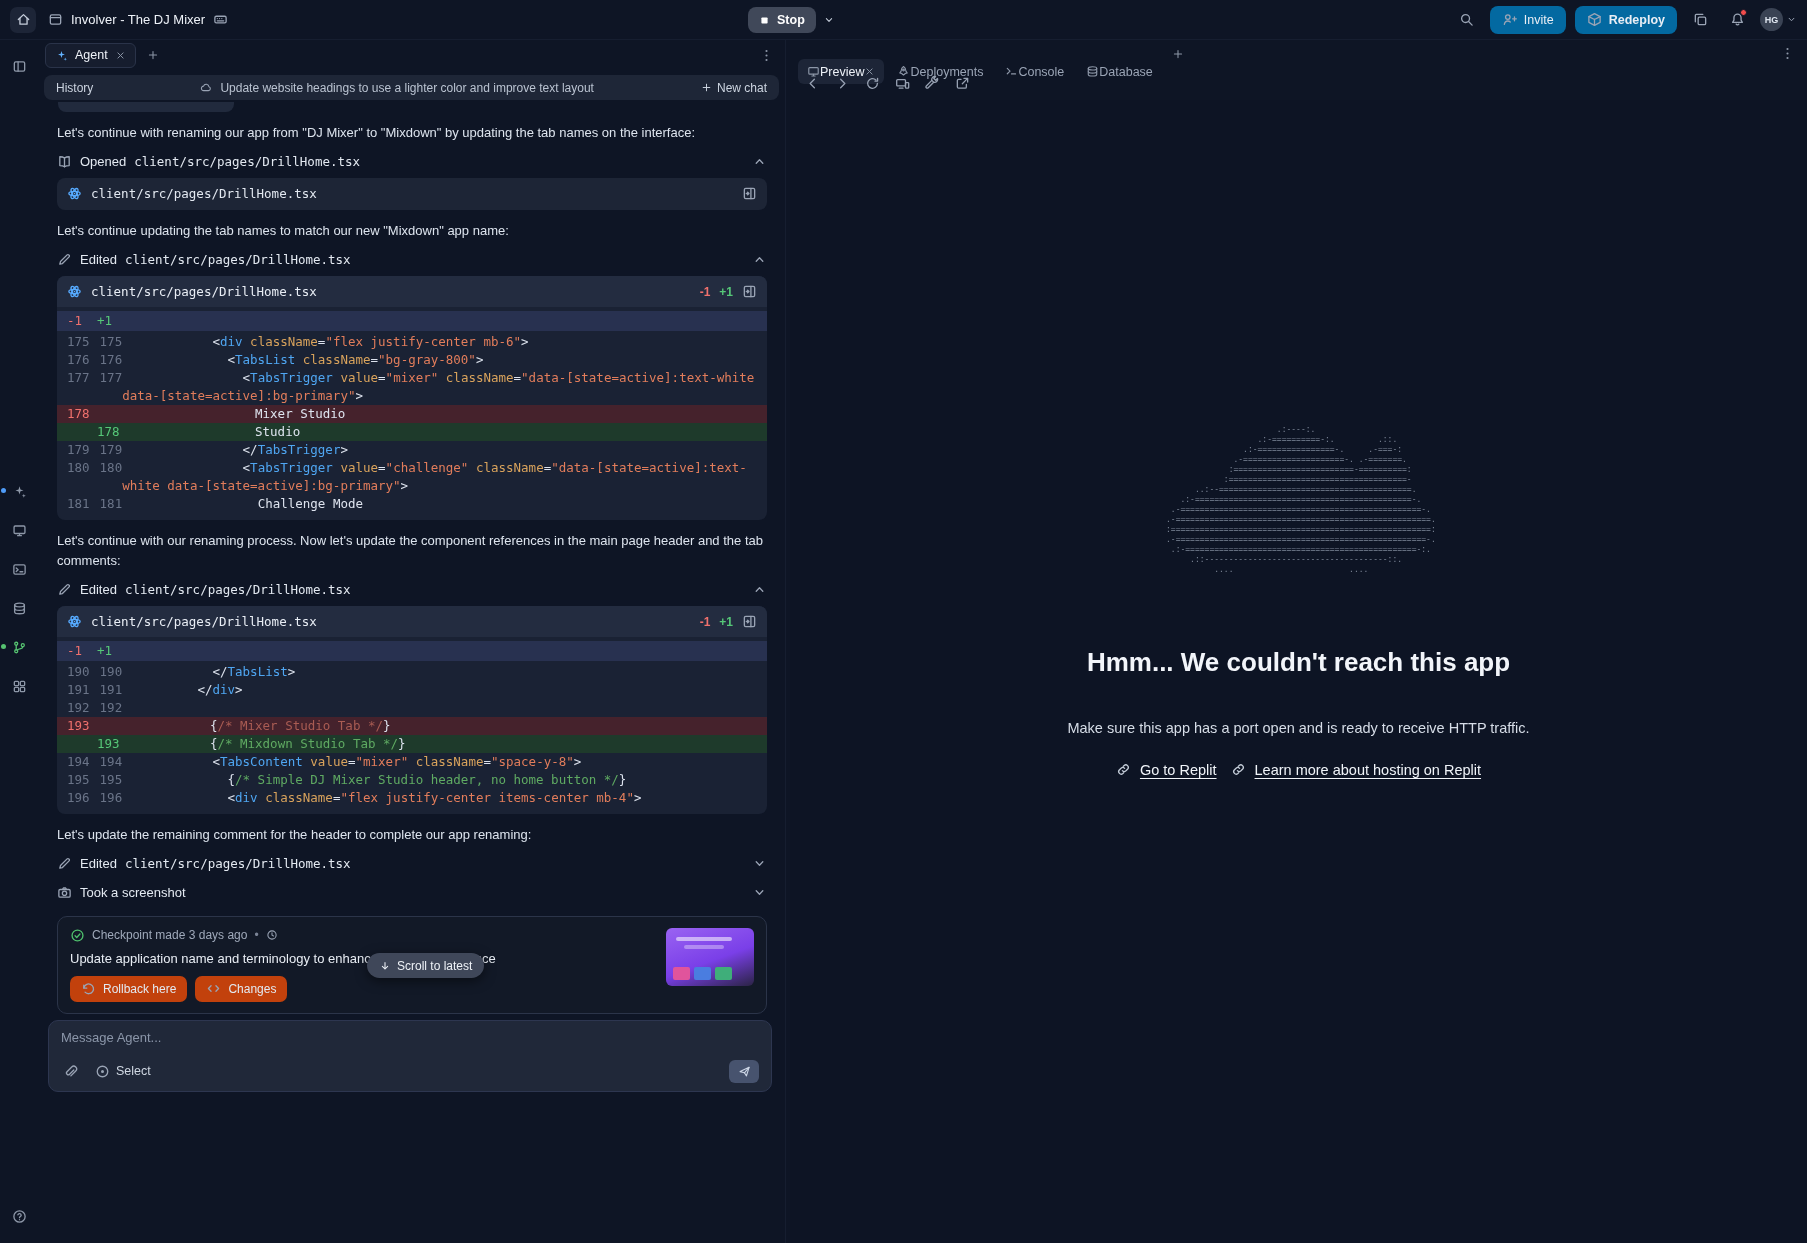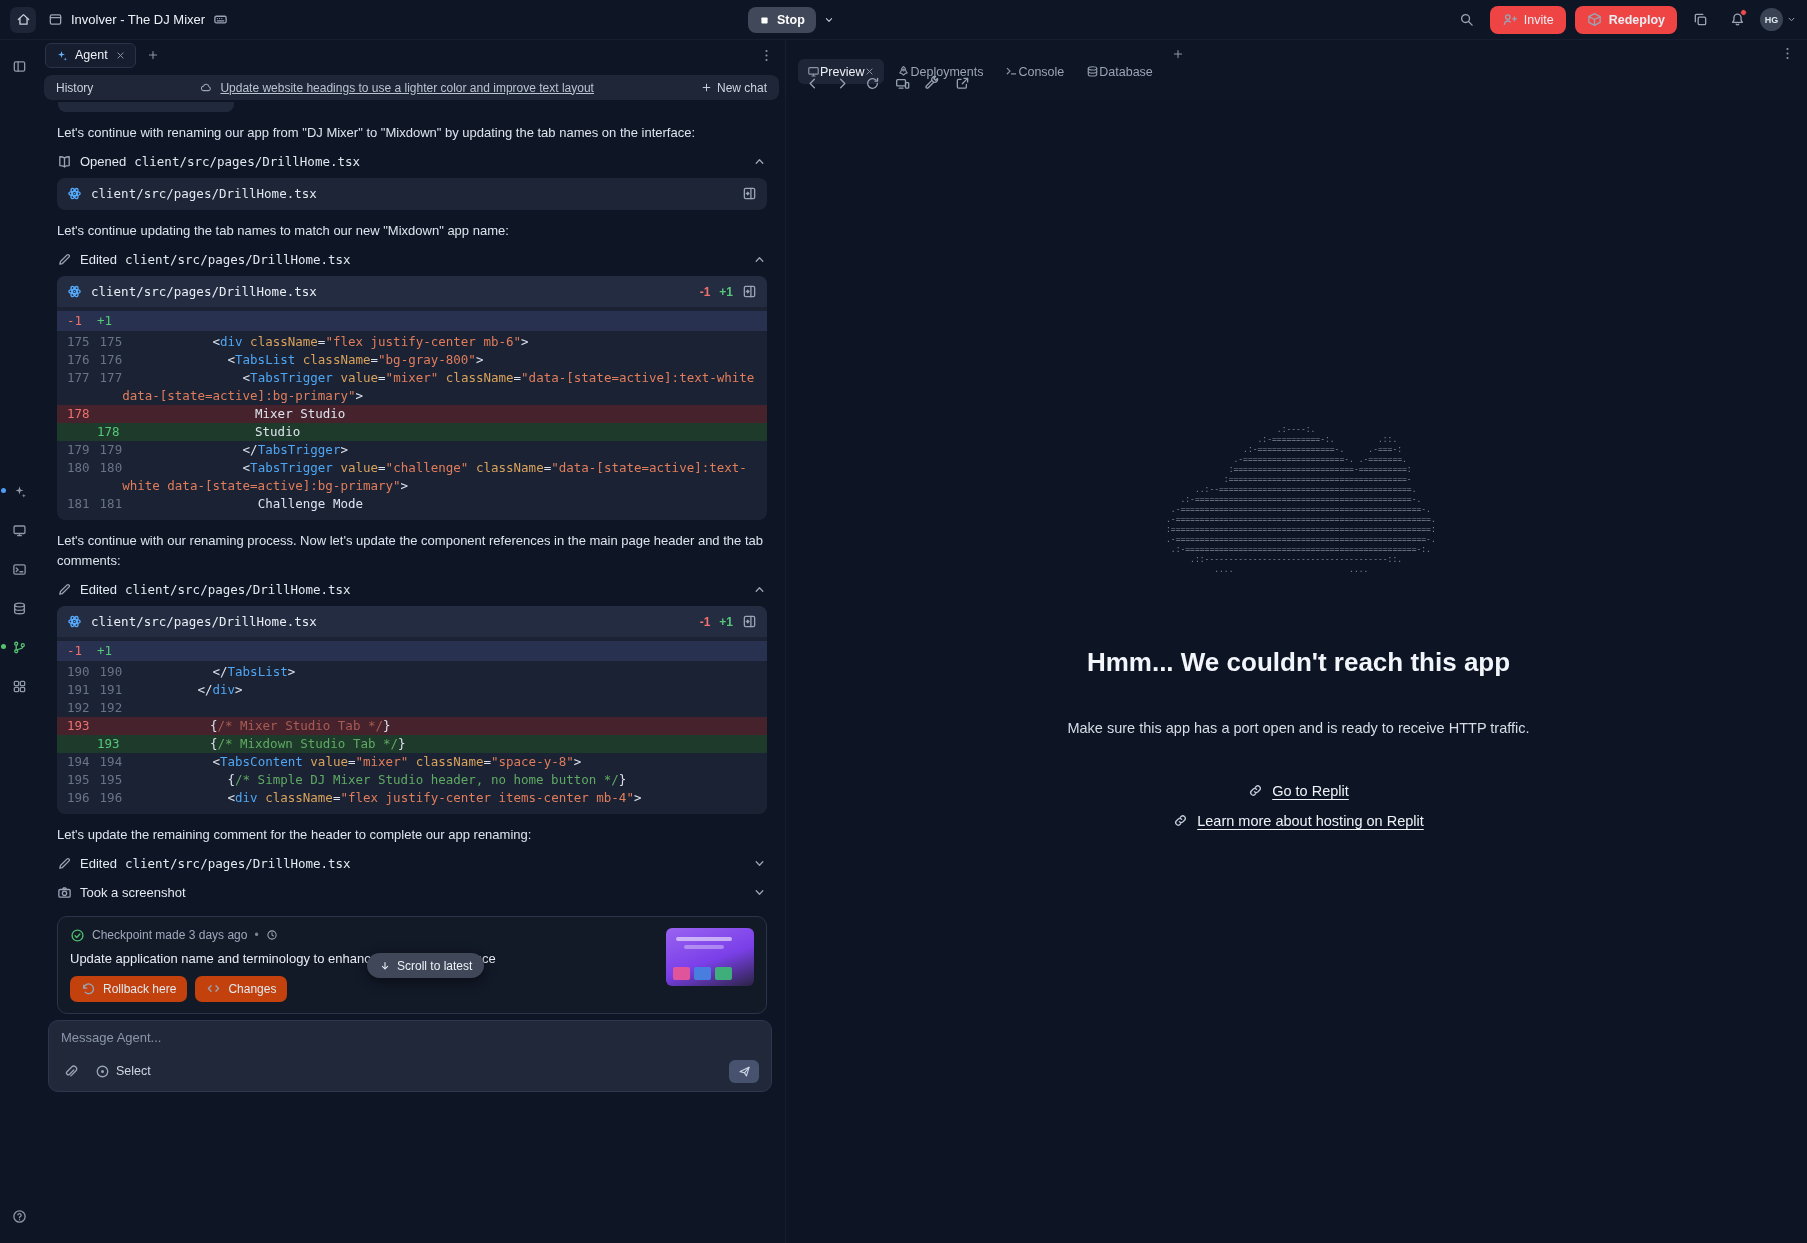--- a/index.html
+++ b/index.html
@@ -24,21 +24,21 @@
   .home-btn{width:26px;height:26px;border-radius:7px;background:#1d2537;display:flex;align-items:center;justify-content:center;color:#c6cedb;}
   .tb-title-wrap{display:flex;align-items:center;gap:8px;}
   .tb-title{font-size:13px;font-weight:500;color:#eef2f8;}
   .stop-group{position:absolute;left:748px;top:7px;display:flex;align-items:center;gap:3px;}
   .stop-btn{display:flex;align-items:center;gap:7px;height:26px;padding:0 11px;background:#404859;border-radius:8px;
             font-size:12.5px;font-weight:700;color:#fff;}
   .stop-btn .icon{width:11px;height:11px;color:#fff;}
   .stop-caret{width:20px;height:26px;display:flex;align-items:center;justify-content:center;color:#c6cedb;}
   .tb-right{margin-left:auto;display:flex;align-items:center;gap:9px;}
   .icon-btn{width:28px;height:28px;display:flex;align-items:center;justify-content:center;color:#9aa4b5;border-radius:7px;}
-  .pill-btn{display:flex;align-items:center;gap:7px;height:28px;padding:0 12px;background:#ef4444;border-radius:8px;font-size:12.5px;color:#e9eef5;}
+  .pill-btn{display:flex;align-items:center;gap:7px;height:28px;padding:0 12px;background:#0369a1;border-radius:8px;font-size:12.5px;color:#e9eef5;}
   .pill-btn.bold{font-weight:700;}
   .bell-wrap{position:relative;}
   .bell-dot{position:absolute;top:3px;right:4px;width:7px;height:7px;border-radius:50%;background:#f14c4c;border:1.5px solid #0e1525;}
   .avatar-wrap{display:flex;align-items:center;gap:3px;}
   .avatar{width:23px;height:23px;border-radius:50%;background:#3a4354;display:flex;align-items:center;justify-content:center;
           font-size:9px;font-weight:700;color:#dfe6f0;}
   .avatar-caret{color:#9aa4b5;width:11px;height:11px;}
 
   
   .rail{position:absolute;left:0;top:40px;width:38px;height:1203px;}
@@ -54,21 +54,21 @@
   .agent-tabs{height:30px;display:flex;align-items:center;gap:5px;padding:0 7px;}
   .tab-chip{display:flex;align-items:center;gap:7px;height:25px;padding:0 9px;background:#161d2e;border:1px solid #2a3349;
             border-radius:6px;font-size:12.5px;color:#eef2f8;}
   .tab-chip .spark{color:#63b3ff;width:13px;height:13px;}
   .tab-chip .close{width:11px;height:11px;color:#8d97a8;}
   .square-btn{width:24px;height:24px;display:flex;align-items:center;justify-content:center;color:#8d97a8;}
   .history-bar{margin:5px 6px 0;height:25px;background:#1e2637;border-radius:8px;display:flex;align-items:center;
                padding:0 12px;font-size:12px;}
   .history-label{color:#ccd4e0;}
   .history-center{flex:1;display:flex;align-items:center;justify-content:center;gap:8px;color:#b6c0cе;}
-  .history-title{color:#bac3d1;text-decoration:underline;}
+  .history-title{color:#bac3d1;}
   .new-chat{display:flex;align-items:center;gap:5px;color:#ccd4e0;}
 
   .chat{position:relative;padding:2px 18px 0 19px;}
   .clipped-chip{width:176px;height:10px;background:#212a3d;border-radius:0 0 8px 8px;margin-left:1px;}
   .msg-text{font-size:13px;line-height:19.5px;color:#dde4ee;margin:11px 0 5px;}
   .action-row{display:flex;align-items:center;gap:8px;height:28px;font-size:13px;color:#e3e9f1;margin:1px 0;}
   .action-row .path{font-family:"DejaVu Sans Mono","Liberation Mono",monospace;font-size:12.5px;}
   .file-chip{display:flex;align-items:center;gap:9px;height:32px;background:#1d2536;border-radius:8px;padding:0 10px;
              margin:2px 0 7px;font-family:"DejaVu Sans Mono","Liberation Mono",monospace;font-size:12.5px;color:#e3e9f1;}
 
@@ -139,21 +139,21 @@
             padding:0 12px;font-size:12.5px;}
   .url-pill .icon{width:13px;height:13px;color:#8d97a8;}
   .url-host{color:#9aa5f7;}
   .url-path{color:#dfe5ee;}
   .url-arrow{margin-left:auto;color:#8d97a8;}
   .pv-viewport{position:absolute;left:0;top:60px;right:0;bottom:0;background:#0d1424;display:flex;flex-direction:column;align-items:center;}
   .err-art{margin:325px 0 0;font-family:"DejaVu Sans Mono","Liberation Mono",monospace;font-size:8px;line-height:10px;
            color:#7e8899;white-space:pre;}
   .err-title{font-size:26px;font-weight:700;color:#f2f5fa;margin-top:72px;}
   .err-sub{font-size:14.5px;color:#d6dde7;margin-top:25px;}
-  .err-links{margin-top:32px;display:flex;flex-direction:column;align-items:center;gap:14px;}
+  .err-links{margin-top:11px;display:flex;flex-direction:row;align-items:flex-end;gap:14px;}
   .err-link{display:flex;align-items:center;gap:9px;font-size:14.5px;color:#f0f4f9;text-decoration:none;}
   .err-link .icon{width:15px;height:15px;color:#c3ccd8;}
   .err-link-text{text-decoration:underline;text-underline-offset:3px;}
 </style>
 </head>
 <body>
 
 <div class="app">
 
   <header class="topbar">

